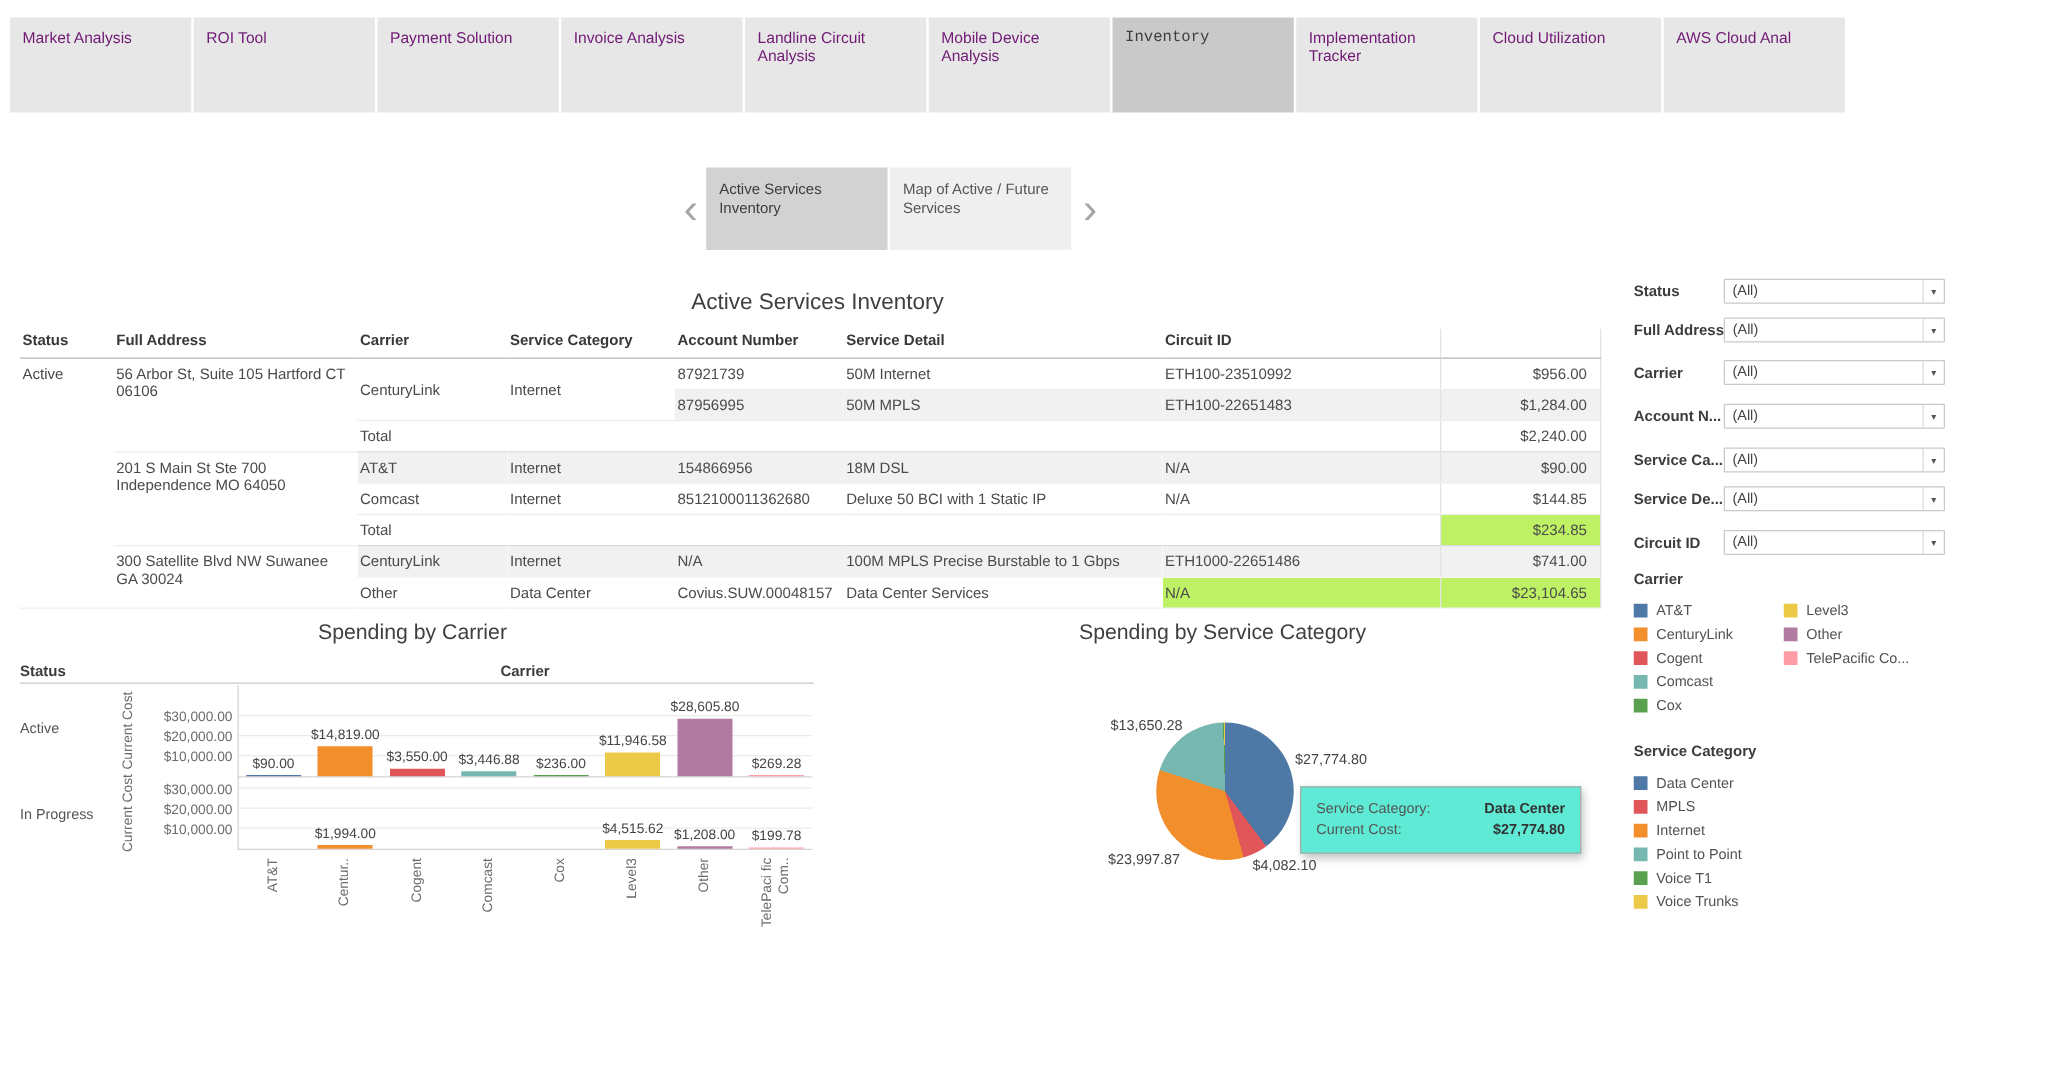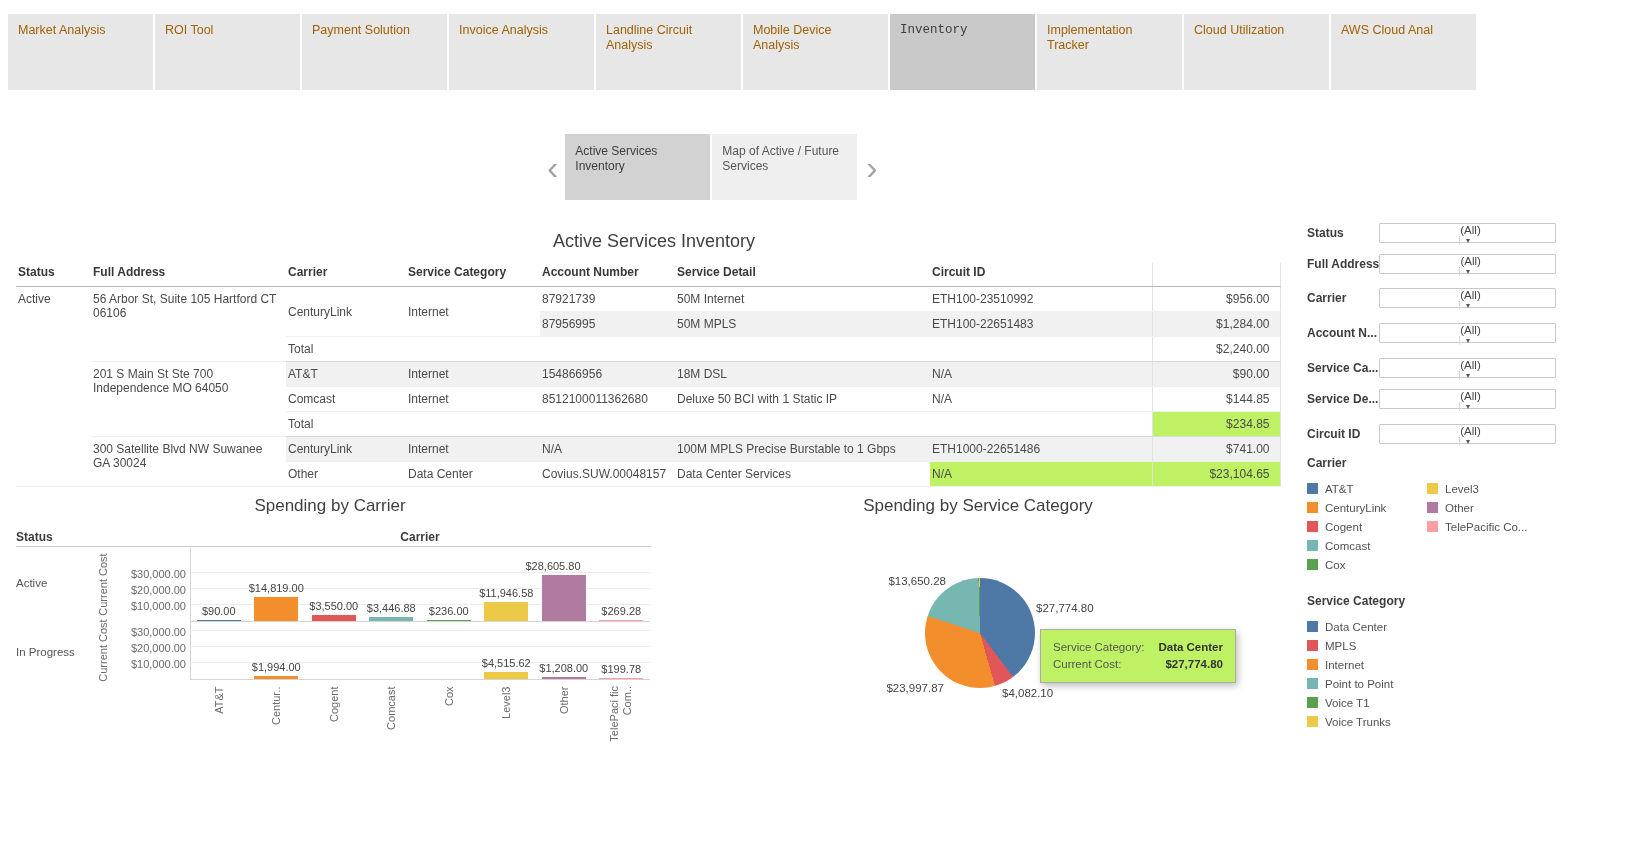--- a/index.html
+++ b/index.html
@@ -1,20 +1,20 @@
 <!DOCTYPE html>
 <html><head>
 <meta charset="utf-8">
 <style>
   * { box-sizing: border-box; margin: 0; padding: 0; }
   html,body { width:1636px; height:865px; background:#fff; font-family:"Liberation Sans",sans-serif; color:#4a4a4a; overflow:hidden; position:relative; }
 
   
   .tabbar { position:absolute; left:8px; top:14px; display:flex; gap:2px; }
-  .tab { width:145px; height:76px; background:#e7e7e7; padding:9px 10px; font-size:12.5px; line-height:15px; color:#a16207; cursor:pointer; }
+  .tab { width:145px; height:76px; background:#e7e7e7; padding:9px 10px; font-size:12.5px; line-height:15px; color:#701a75; cursor:pointer; }
   .tab.active { background:#c9c9c9; color:#3d3d3d;font-family:Liberation Mono, monospace; }
 
   
   .storynav { position:absolute; left:540px; top:134px; display:flex; align-items:center; }
   .story-arrow { font-size:34px; color:#a5a5a5; padding:0 7px; cursor:pointer; user-select:none; }
   .story-point { width:145px; height:66px; padding:10px; background:#efefef; font-size:12px; line-height:15px; color:#565656; margin-right:2px; cursor:pointer; }
   .story-point.active { background:#d2d2d2; color:#3d3d3d; }
 
   
   .table-title { position:absolute; left:454px; top:231px; width:400px; text-align:center; font-size:18px; color:#3f3f3f; }
@@ -27,21 +27,21 @@
   tr.band > td { background:#f1f1f1; }
   tr.band > td.addr { background:#fff; }
   td.shade { background:#bef264;margin-top:23px; }
   tr.group-start > td { border-top:1px solid #d8d8d8; }
   tr.total > td { border-bottom:1px solid #d8d8d8; }
   tr.total > td.total-cost { border-top:1px solid #cfcfcf; }
 
   
   .filter { position:absolute; left:1307px; width:249px; height:22px; display:flex; align-items:center; justify-content:space-between; }
   .filter-label { font-weight:bold; font-size:12px; color:#3c3c3c; white-space:nowrap; }
-  .filter-dd { width:177px; height:20px; border:1px solid #c9c9c9; border-radius:1px; background:#fff; display:flex; align-items:center; justify-content:space-between; font-size:11.5px; color:#444; cursor:pointer;flex-direction:column; }
+  .filter-dd { width:177px; height:20px; border:1px solid #c9c9c9; border-radius:1px; background:#fff; display:flex; align-items:center; justify-content:space-between; font-size:11.5px; color:#444; cursor:pointer; }
   .dd-value { padding-left:6px; }
   .dd-caret { width:17px; height:100%; border-left:1px solid #d9d9d9; display:flex; align-items:center; justify-content:center; font-size:8px; color:#555; }
 
   
   .legend { position:absolute; left:1307px; font-size:11.5px; color:#525252; }
   .legend-title { font-weight:bold; font-size:12px; color:#3c3c3c; margin-bottom:9px; }
   .legend-cols { display:flex; gap:10px; }
   .legend-col { display:flex; flex-direction:column; }
   .legend-item { display:flex; align-items:center; height:19px; width:110px; cursor:pointer; white-space:nowrap; }
   .chip { width:11px; height:11px; margin-right:7px; flex:none; }
@@ -59,21 +59,21 @@
   .bar { position:absolute; bottom:0; width:44px; }
   .bar-label { position:absolute; width:110px; text-align:center; font-size:11px; color:#444; white-space:nowrap; }
   .axis-vline { position:absolute; left:190px; top:548px; width:1px; height:132px; background:#d4d4d4; }
   .x-labels { position:absolute; left:190px; top:684px; width:460px; height:95px; }
   .xlabel { position:absolute; transform:rotate(-90deg); font-size:11px; color:#6b6b6b; text-align:right; line-height:13px; }
 
   
   .pie { position:absolute; left:925px; top:578px; width:110px; height:110px; border-radius:50%; cursor:pointer; }
   .pie-label { position:absolute; font-size:11.5px; color:#444; white-space:nowrap; }
   .pie-label.r-align { width:86px; text-align:right; }
-  .tooltip { position:absolute; left:1040px; top:629px; width:196px; background:#bef264; border:1px solid #ababab; box-shadow:2px 3px 7px rgba(0,0,0,0.25); padding:9px 12px; font-size:11.5px; color:#555; }
+  .tooltip { position:absolute; left:1040px; top:629px; width:225px; background:#5eead4; border:1px solid #ababab; box-shadow:2px 3px 7px rgba(0,0,0,0.25); padding:9px 12px; font-size:11.5px; color:#555; }
   .tt-row { display:flex; justify-content:space-between; line-height:17px; }
   .tt-row b { color:#333; margin-left:6px; }
 </style>
 </head>
 <body>
 
 <div class="tabbar">
   <div class="tab"><span>Market Analysis</span></div>
   <div class="tab"><span>ROI Tool</span></div>
   <div class="tab"><span>Payment Solution</span></div>
@@ -330,21 +330,21 @@
     <div class="bar-label" style="left: 31.25px; bottom: 26.7px;">$14,819.00</div>
     <div class="bar" style="left: 121.75px; height: 5.7px; background: rgb(225, 87, 89);"></div>
     <div class="bar-label" style="left: 88.75px; bottom: 8.7px;">$3,550.00</div>
     <div class="bar" style="left: 179.25px; height: 4.1px; background: rgb(118, 183, 178);"></div>
     <div class="bar-label" style="left: 146.25px; bottom: 7.1px;">$3,446.88</div>
     <div class="bar" style="left: 236.75px; height: 1px; background: rgb(89, 161, 79);"></div>
     <div class="bar-label" style="left: 203.75px; bottom: 4px;">$236.00</div>
     <div class="bar" style="left: 294.25px; height: 19.1px; background: rgb(237, 201, 72);"></div>
     <div class="bar-label" style="left: 261.25px; bottom: 22.1px;">$11,946.58</div>
     <div class="bar" style="left: 351.75px; height: 45.8px; background: rgb(176, 122, 161);"></div>
-    <div class="bar-label" style="left: 308px; bottom: 48.8px;">$28,605.80</div>
+    <div class="bar-label" style="left: 319px; bottom: 48.8px;">$28,605.80</div>
     <div class="bar" style="left: 409.25px; height: 1px; background: rgb(255, 157, 167);"></div>
     <div class="bar-label" style="left: 376.25px; bottom: 4px;">$269.28</div>
   </div>
 <div class="bar-row" id="bar-row-1" style="top:622px;height:58px">
   <div class="grid" style="bottom:16px"></div>
   <div class="grid" style="bottom:32px"></div>
   <div class="grid" style="bottom:48px"></div>
 <div class="bar" style="left: 64.25px; height: 3.2px; background: rgb(242, 142, 43);"></div>
     <div class="bar-label" style="left: 31.25px; bottom: 6.2px;">$1,994.00</div>
     <div class="bar" style="left: 294.25px; height: 7.2px; background: rgb(237, 201, 72);"></div>

